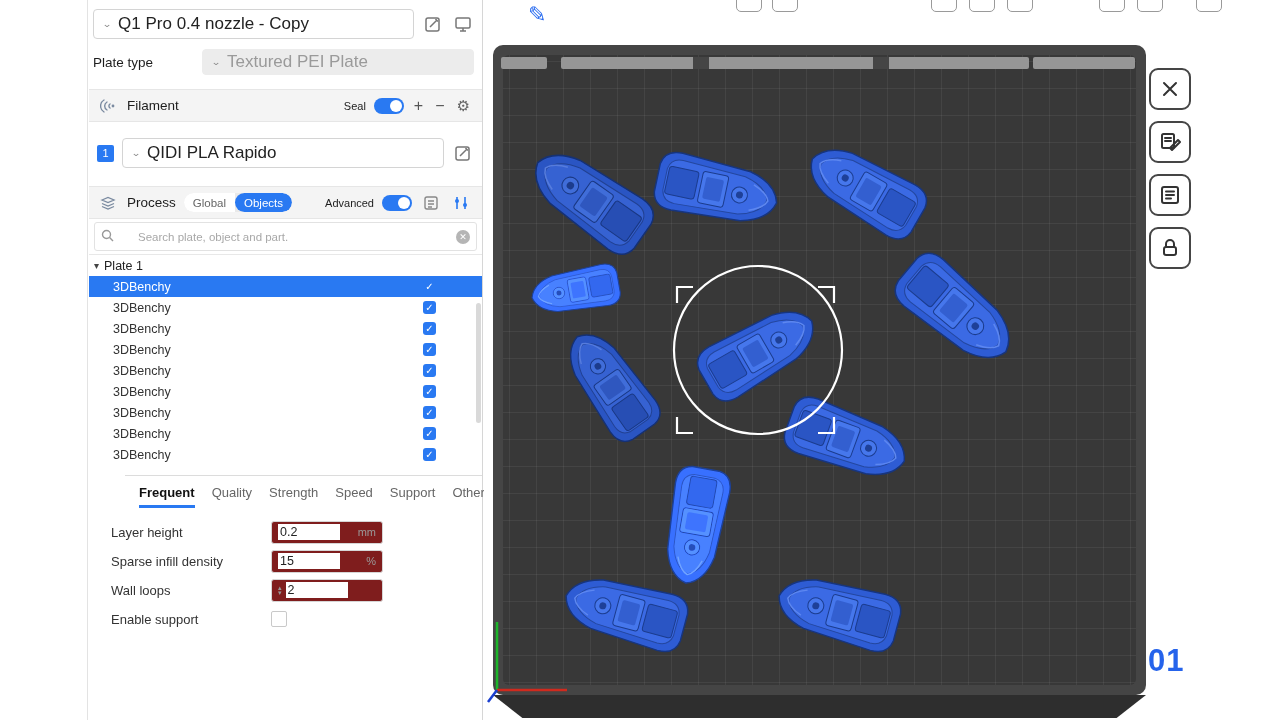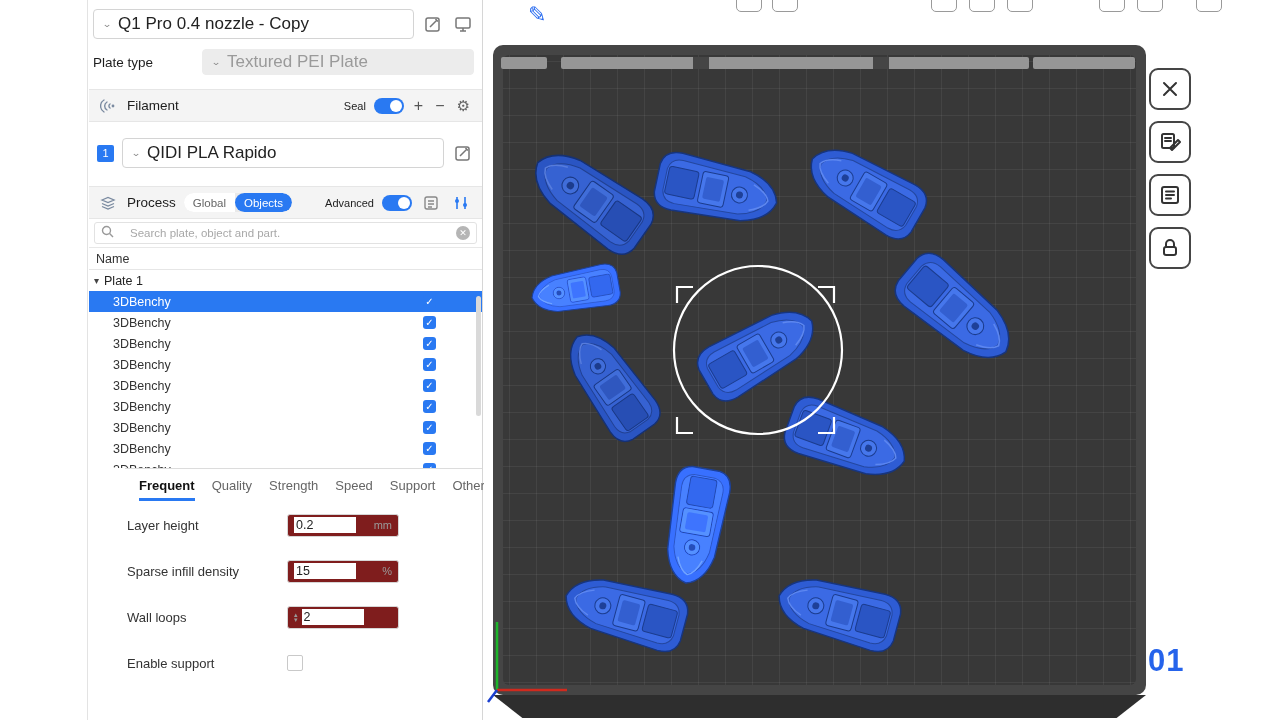--- a/index.html
+++ b/index.html
@@ -33,39 +33,39 @@
   .filament-row{display:flex;align-items:center;gap:8px;padding:16px 8px 18px 8px;}
   .slot{width:17px;height:17px;background:#2979f2;color:#fff;font-size:11px;display:flex;align-items:center;justify-content:center;border-radius:2px;flex:0 0 auto;}
   .filament-combo{flex:1;height:30px;}
 
   .pill{display:flex;border-radius:10px;overflow:hidden;font-size:11.5px;height:19px;background:#e9e9e9;}
   .pill .seg{display:flex;align-items:center;padding:0 9px;}
   .pill .seg.inactive{background:#ffffff;color:#666;}
   .pill .seg.active{background:#2979f2;color:#fff;border-radius:10px;}
   .adv-label{font-size:11px;color:#1d1d1d;}
 
-  .search-row{display:flex;align-items:center;gap:14px;margin:3px 5px 0 5px;border:1px solid #e2e2e2;border-radius:3px;height:22px;padding:0 6px;box-sizing:border-box;}
+  .search-row{display:flex;align-items:center;gap:22px;margin:3px 5px 0 5px;border:1px solid #e2e2e2;border-radius:3px;height:29px;padding:0 6px;box-sizing:border-box;}
   .search-row input{border:none;outline:none;flex:1;font-size:11.5px;color:#444;font-family:"Liberation Sans",sans-serif;background:transparent;}
   .search-row input::placeholder{color:#a8a8a8;}
   .clear-btn{width:14px;height:14px;border-radius:50%;background:#b5b5b5;color:#fff;font-size:9px;display:flex;align-items:center;justify-content:center;flex:0 0 auto;}
 
   .tree{border-top:1px solid #e8e8e8;height:220px;overflow:hidden;position:relative;font-size:12.5px;margin-top:3px;}
   .tree-header{height:21px;display:flex;align-items:center;padding-left:7px;border-bottom:1px solid #e6e6e6;color:#333;}
   .plate-row-item{height:21px;display:flex;align-items:center;gap:5px;padding-left:5px;color:#222;}
   .caret{font-size:10px;color:#444;}
   .tree-row{height:21px;display:flex;align-items:center;padding-left:24px;position:relative;color:#333;}
   .tree-row.selected{background:#2979f2;color:#fff;}
   .tree-check{position:absolute;right:46px;top:4px;width:13px;height:13px;background:#2979f2;border-radius:3px;color:#fff;font-size:10px;line-height:13px;text-align:center;}
   .tree-scrollbar{position:absolute;right:1px;top:48px;width:5px;height:120px;background:#d9d9d9;border-radius:3px;}
 
   .tabs{display:flex;gap:17px;padding:9px 0 0 14px;border-top:1px solid #dcdcdc;font-size:13px;color:#666;height:33px;box-sizing:border-box;margin-left:36px;}
   .tab{padding-bottom:6px;cursor:default;}
   .tab.active{color:#111;font-weight:bold;border-bottom:3px solid #2979f2;}
 
-  .params{padding:12px 0 0 22px;display:flex;flex-direction:column;gap:22px;font-size:13px;color:#333;margin-left:16px;}
+  .params{padding:12px 0 0 22px;display:flex;flex-direction:column;gap:5px;font-size:13px;color:#333;}
   .param-row{display:flex;align-items:center;height:24px;}
   .param-label{width:160px;}
   .param-box{width:112px;height:23px;border:1px solid #d6d6d6;border-radius:3px;display:flex;align-items:center;padding:0 6px;box-sizing:border-box;gap:4px;background:#7f1d1d;}
   .param-box input{border:none;outline:none;width:58px;font-size:12.5px;color:#222;font-family:"Liberation Sans",sans-serif;}
   .unit{margin-left:auto;color:#9a9a9a;font-size:11px;}
   .spin{display:flex;flex-direction:column;font-size:7px;color:#999;line-height:5px;}
   .param-check{width:14px;height:14px;border:1px solid #c9c9c9;border-radius:2px;background:#fff;}
 
   
   .viewport{position:absolute;left:484px;top:0;width:796px;height:720px;background:#fff;overflow:hidden;}
@@ -201,23 +201,20 @@
         <svg width="13" height="13" viewBox="0 0 13 13">
             <circle cx="5.5" cy="5.5" r="4" fill="none" stroke="#999" stroke-width="1.4"></circle>
             <path d="M8.6 8.6 L12 12" stroke="#999" stroke-width="1.4"></path>
           </svg>
       </span>
       <input class="search" type="text" placeholder="Search plate, object and part." style="">
       <span class="clear-btn">✕</span>
     </div>
 
     <div class="tree">
-      <div class="tree-header">
-        <span>Name</span>
-      </div>
       <div class="plate-row-item">
         <span class="caret">▾</span>
         <span>Plate 1</span>
       </div>
       <div id="object-list">
           <div class="tree-row selected">
             <span>3DBenchy</span>
             <span class="tree-check">✓</span>
           </div>
           <div class="tree-row">

